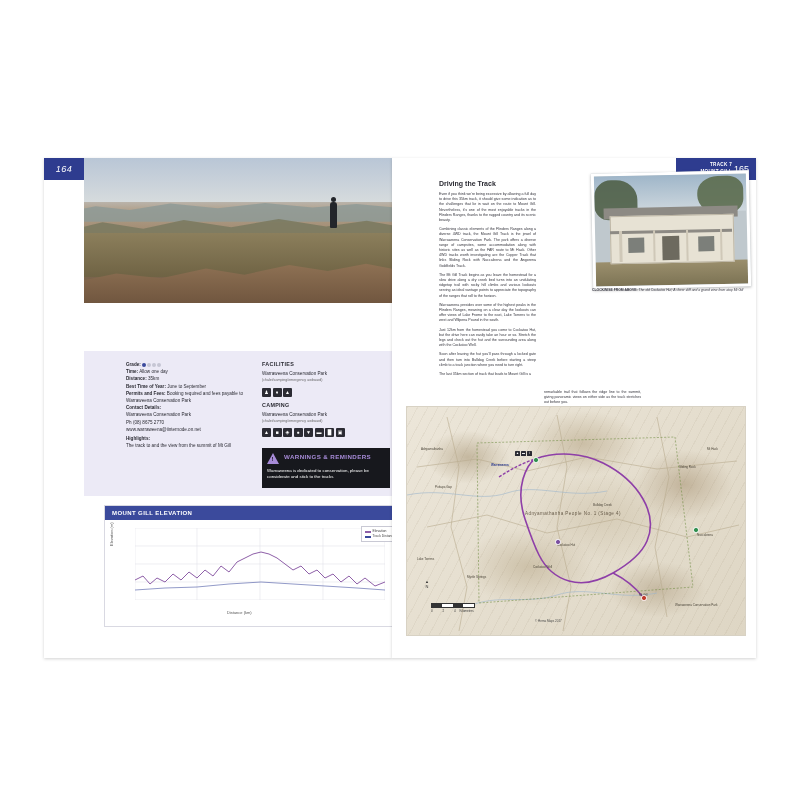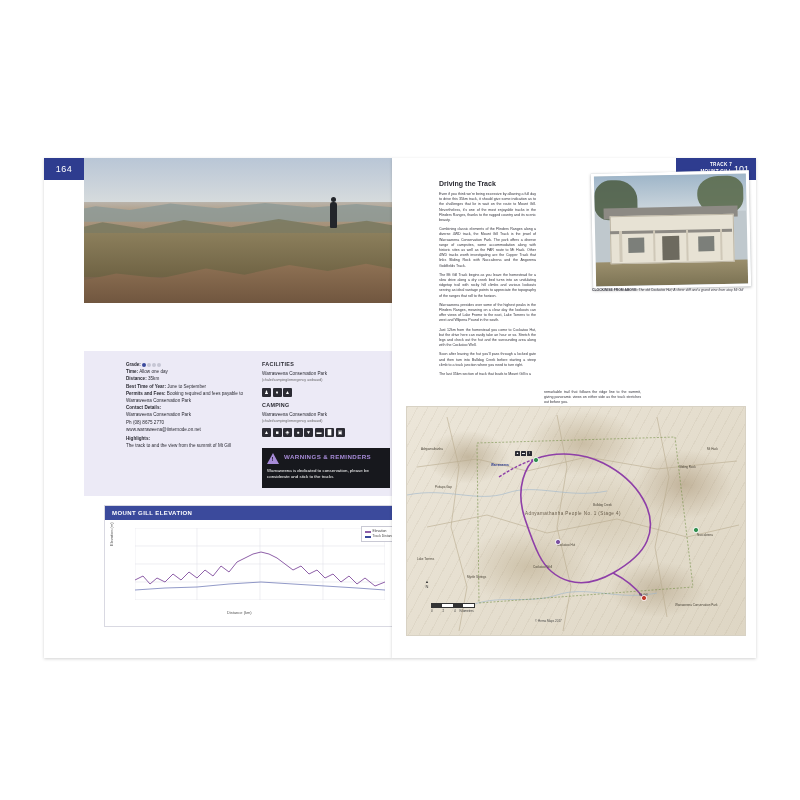--- a/index.html
+++ b/index.html
@@ -39,20 +39,21 @@
   .folio-left {
     position: absolute;
     left: 0; top: 0;
     width: 40px; height: 22px;
     background: #2e3c8f;
     color: #ffffff;
     font-size: 9px;
     line-height: 22px;
     text-align: center;
     letter-spacing: 0.5px;
+    font-style: italic;
   }
 
   
   .hero-photo {
     position: absolute;
     left: 40px; top: 0;
     width: 308px; height: 145px;
     overflow: hidden;
     background: linear-gradient(to bottom, #aebcd0 0%, #c6cfd8 22%, #b1a18c 36%, #9b8368 56%, #7e674f 76%, #6d5a45 100%);
   }
@@ -525,21 +526,21 @@
     </div>
   </div>
 
   <div class="page-right">
 
     <div class="folio-right">
       <div class="label">
         <div>TRACK 7</div>
         <div>MOUNT GILL</div>
       </div>
-      <div class="num">101</div>
+      <div class="num">165</div>
     </div>
 
     <div class="rp-heading">Driving the Track</div>
 
     <div class="rp-col1">
       <p style="margin:0 0 4px 0;">Even if you think we're being excessive by allowing a full day to drive this 35km track, it should give some indication as to the challenges that lie in wait on the route to Mount Gill. Nevertheless, it's one of the most enjoyable tracks in the Flinders Ranges, thanks to the rugged country and its scenic beauty.</p>
       <p style="margin:0 0 4px 0;">Combining classic elements of the Flinders Ranges along a diverse 4WD track, the Mount Gill Track is the jewel of Warraweena Conservation Park. The park offers a diverse range of campsites, some accommodation along with historic sites as well as the FAR route to Mt Hack. Other 4WD tracks worth investigating are the Copper Track that links Sliding Rock with Nuccaleena and the Angorena Goldfields Track.</p>
       <p style="margin:0 0 4px 0;">The Mt Gill Track begins as you leave the homestead for a slow drive along a dry creek bed turns into an undulating ridgetop trail with rocky hill climbs and various lookouts serving as ideal vantage points to appreciate the topography of the ranges that roll to the horizon.</p>
       <p style="margin:0 0 4px 0;">Warraweena presides over some of the highest peaks in the Flinders Ranges, meaning on a clear day the lookouts can offer views of Lake Frome to the east, Lake Torrens to the west and Wilpena Pound in the south.</p>
       <p style="margin:0 0 4px 0;">Just 12km from the homestead you come to Cockatoo Hut, but the drive here can easily take an hour or so. Stretch the legs and check out the hut and the surrounding area along with the Cockatoo Well.</p>

